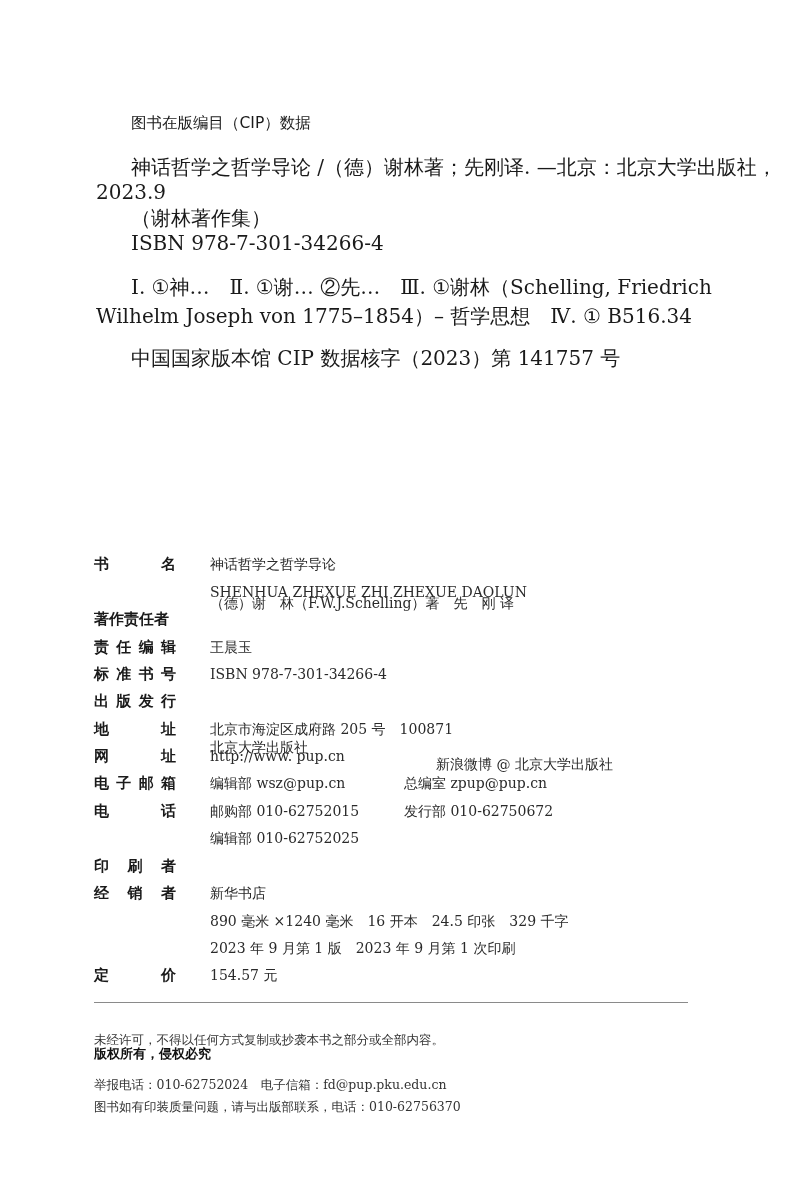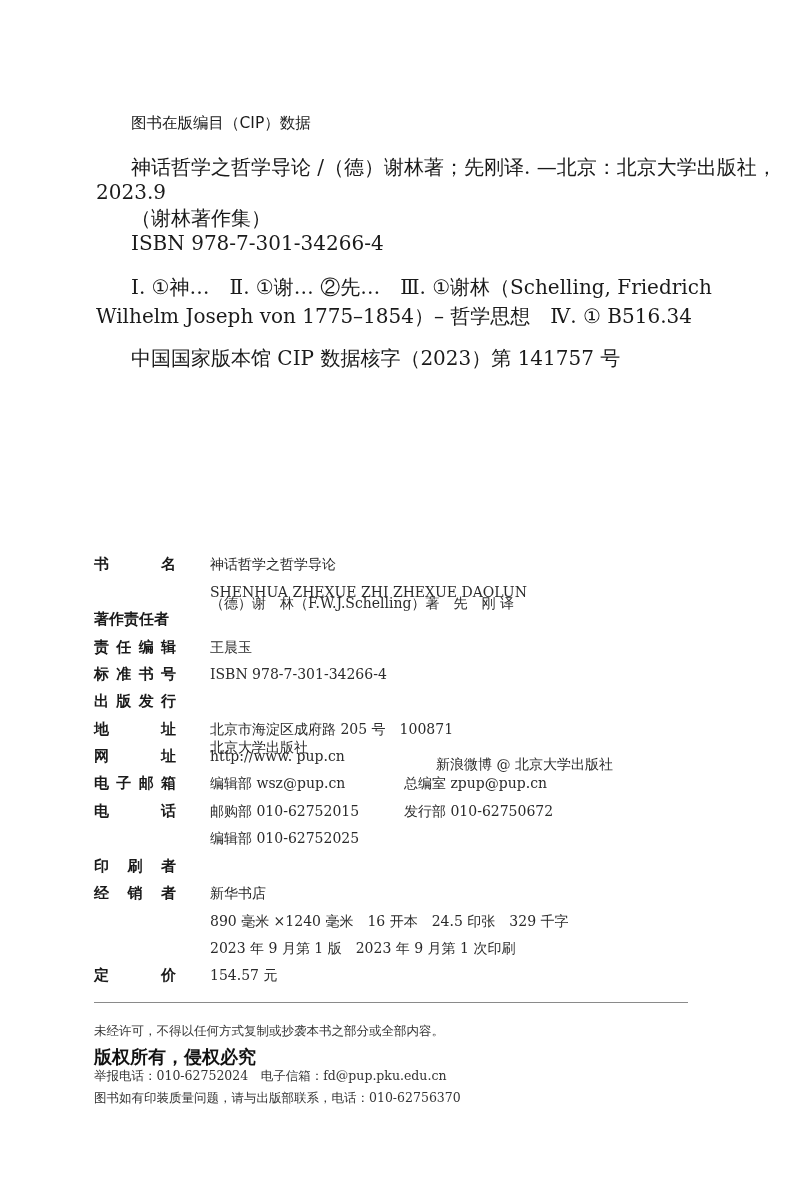--- a/index.html
+++ b/index.html
@@ -5,22 +5,22 @@
   html, body { margin: 0; padding: 0; background: #ffffff; }
   body { width: 805px; height: 1195px; position: relative; overflow: hidden;
          font-family: "DejaVu Serif", "Liberation Serif", serif; color: #1a1a1a; }
   .abs { position: absolute; white-space: nowrap; }
   .cip-title { left: 131px; top: 113px; font-family: "DejaVu Sans", "Liberation Sans", sans-serif; font-weight: normal; font-size: 15.5px; }
   .cip-line { font-size: 20px; }
   .info-label { left: 94px; width: 82px; font-family: "DejaVu Sans", "Liberation Sans", sans-serif; font-weight: bold; font-size: 15px; display: flex; justify-content: space-between; }
   .info-value { left: 210px; font-size: 14px; color: #2a2a2a; }
   .info-value2 { left: 404px; font-size: 14px; color: #2a2a2a; }
   .rule { left: 94px; top: 1002px; width: 594px; height: 1px; background: #8a8a8a; }
-  .foot { left: 94px; font-size: 12.5px; color: #333; }
-  .foot-bold { font-family: "DejaVu Sans", "Liberation Sans", sans-serif; font-weight: bold; font-size: 18px; color: #111; }
+  .foot { left: 94px; font-size: 12.5px; color: #333; margin-top: 9px; }
+  .foot-bold { font-family: "DejaVu Sans", "Liberation Sans", sans-serif; font-weight: bold; font-size: 13px; color: #111; }
 </style>
 </head>
 <body>
 
 <div>
   <div class="abs cip-title">图书在版编目（CIP）数据</div>
   <div class="abs cip-line" style="left:131px;top:154px;">神话哲学之哲学导论 /（德）谢林著；先刚译. —北京：北京大学出版社，</div>
   <div class="abs cip-line" style="left:96px;top:180px;">2023.9</div>
   <div class="abs cip-line" style="left:131px;top:205px;">（谢林著作集）</div>
   <div class="abs cip-line" style="left:131px;top:231px;">ISBN 978-7-301-34266-4</div>

